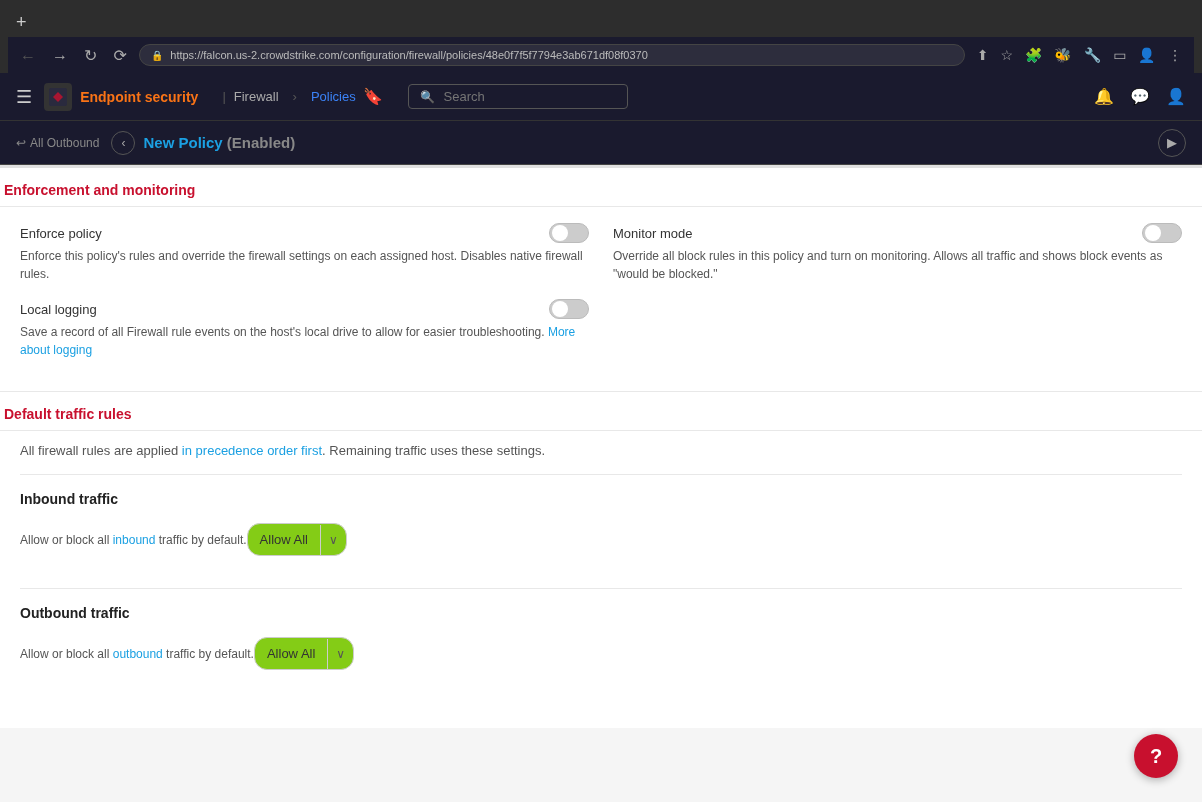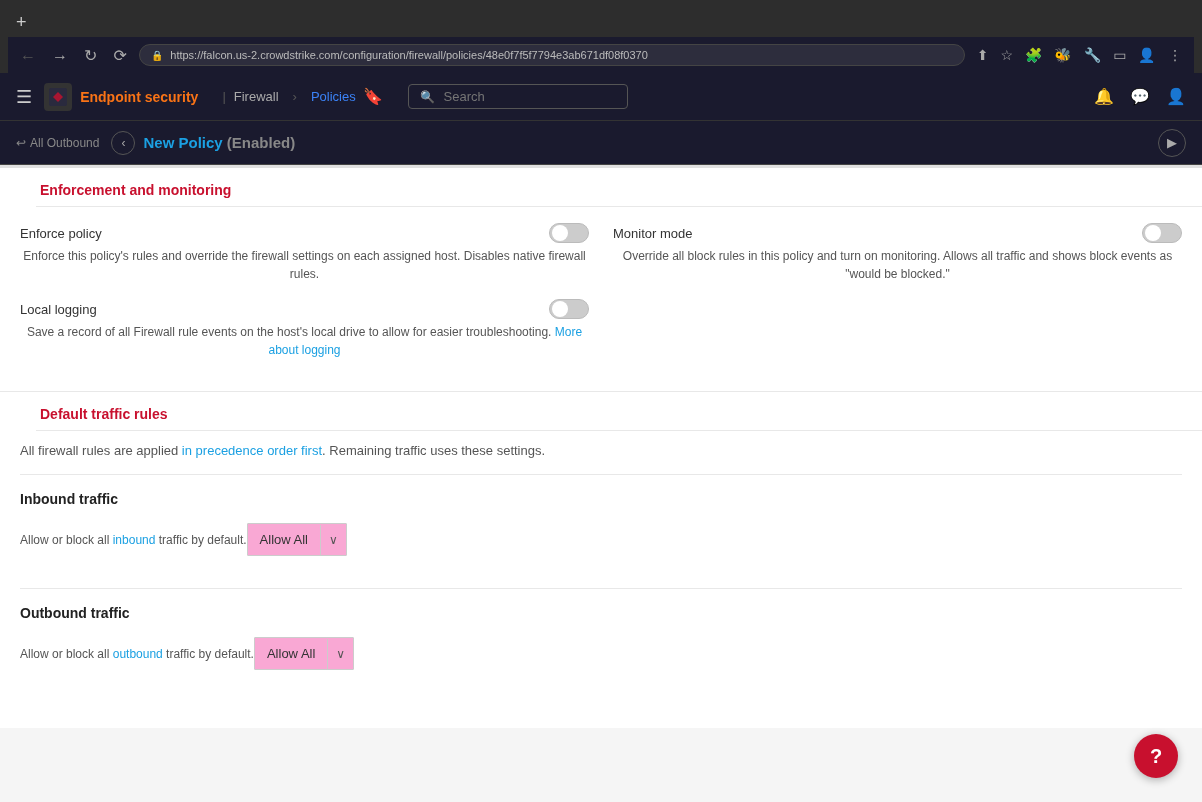--- a/index.html
+++ b/index.html
@@ -232,41 +232,40 @@
     .main-content {
       background: #fff;
       padding: 0;
       min-height: 560px;
     }
 
     
     .section-header {
       padding: 14px 20px 8px 4px;
       border-bottom: 1px solid #e8e8e8;
-      margin-left: 36px;
     }
     .section-title {
       color: #c8102e;
       font-size: 14px;
       font-weight: 600;
     }
 
     .settings-grid {
       padding: 16px 20px;
       border-bottom: 1px solid #e8e8e8;
     }
 
     .settings-row {
       display: grid;
       grid-template-columns: 1fr 1fr;
       gap: 24px;
       margin-bottom: 16px;
     }
 
-    .setting-item { display: flex; flex-direction: column; gap: 4px; text-align: center; }
+    .setting-item { display: flex; flex-direction: column; gap: 4px; }
 
     .setting-top {
       display: flex;
       align-items: center;
       justify-content: space-between;
     }
 
     .setting-label {
       font-size: 13px;
       color: #333;
@@ -342,22 +341,22 @@
       color: #555;
       max-width: 750px;
     }
     .traffic-rule-desc .highlight { color: #1ba0e2; }
 
     
     .dropdown-btn {
       display: flex;
       align-items: center;
       border: 1px solid #ccc;
-      border-radius: 1px;
-      background: #f9a8d4;
+      border-radius: 13px;
+      background: #84cc16;
       cursor: pointer;
       min-width: 90px;
     }
     .dropdown-btn-text {
       padding: 8px 12px;
       font-size: 13px;
       color: #333;
       flex: 1;
       text-align: center;
       font-weight: 500;

